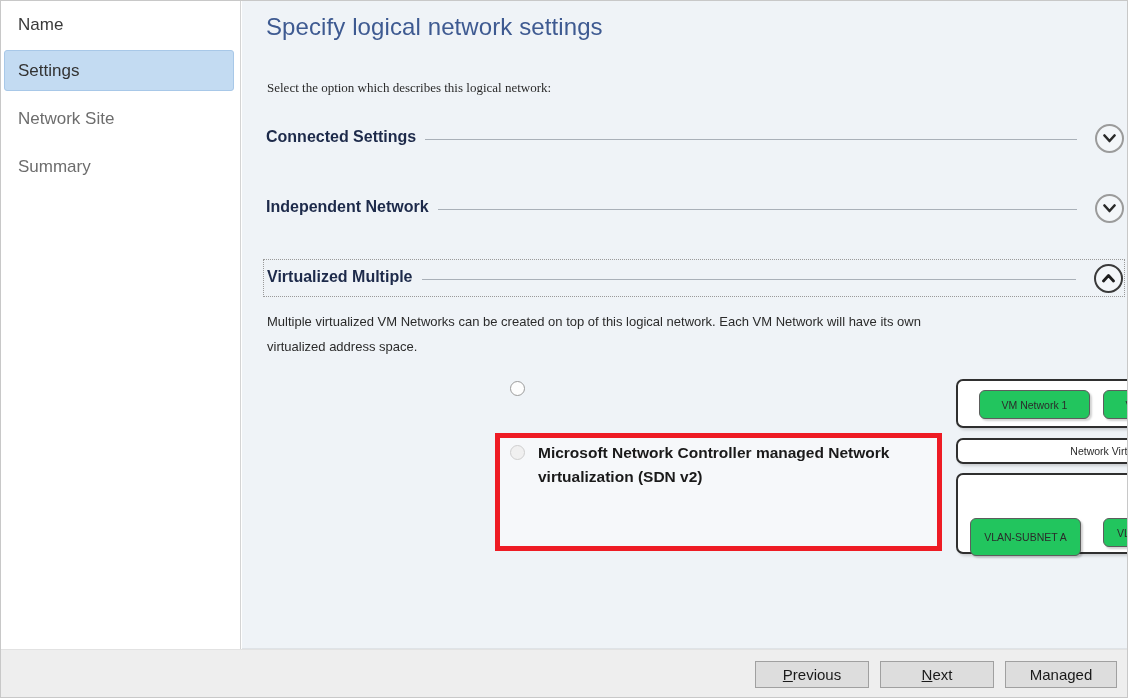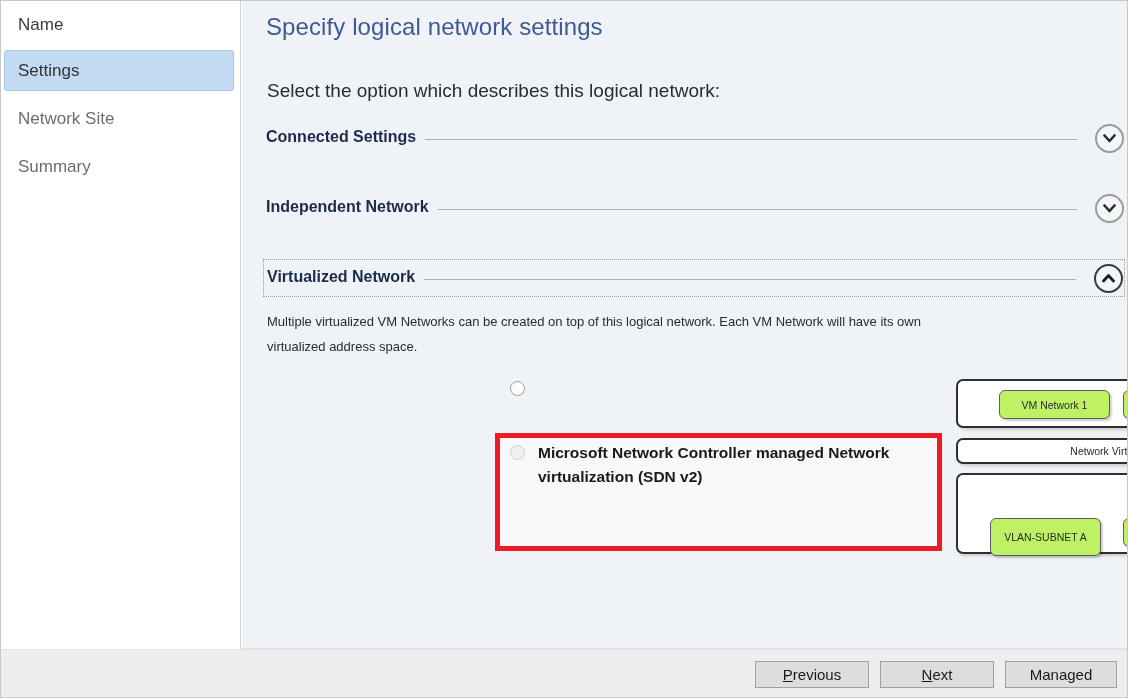--- a/index.html
+++ b/index.html
@@ -71,23 +71,24 @@
     left: 24px; top: 12px;
     font-size: 24px;
     color: #3e5a91;
     letter-spacing: 0.1px;
     white-space: nowrap;
   }
 
   #page-subtitle {
     position: absolute;
     left: 25px; top: 79px;
-    font-size: 19px;
+    font-size: 13px;
     color: #2b2b2b;
     white-space: nowrap;
+    font-family: Liberation Serif, serif;
   }
 
   
   .section {
     position: absolute;
     left: 21px;
     width: 862px;
     height: 38px;
   }
   .section.focused {
@@ -199,29 +200,28 @@
     box-shadow: 2px 2px 3px rgba(0,0,0,0.16);
   }
   #dgm-vm-row  { height: 49px; }
   #dgm-netvirt { height: 26px; margin-top: 10px; display: flex; align-items: center; justify-content: center; }
   #dgm-logical { height: 81px; margin-top: 9px; }
 
   .dgm-chip {
     position: absolute;
     border: 1.5px solid #5d5d5d;
     border-radius: 6px;
-    background: #bef264;
+    background: #22c55e;
     box-shadow: 2px 2px 2px rgba(0,0,0,0.18);
     display: flex;
     align-items: center;
     justify-content: center;
     font-size: 10.5px;
     color: #2b2b2b;
     white-space: nowrap;
-    margin-left: 20px;
   }
   #chip-vm1 { left: 21px;  top: 9px; width: 111px; height: 29px; }
   #chip-vm2 { left: 145px; top: 9px; width: 111px; height: 29px; }
   #chip-vlan-a { left: 12px;  top: 43px; width: 111px; height: 38px; }
   #chip-vlan-b { left: 145px; top: 43px; width: 111px; height: 29px; }
 
   #netvirt-label {
     font-size: 10.5px;
     color: #2b2b2b;
     white-space: nowrap;
@@ -298,21 +298,21 @@
       <div class="section-label">Independent Network</div>
       <div class="section-rule"></div>
       <div class="chevron-btn">
         <svg width="13" height="9" viewBox="0 0 13 9" aria-hidden="true">
           <path d="M1.5 1.5 L6.5 7 L11.5 1.5" fill="none" stroke="#2a2a2a" stroke-width="2.6" stroke-linecap="round" stroke-linejoin="round"></path>
         </svg>
       </div>
     </div>
 
     <div class="section focused" id="section-virtualized">
-      <div class="section-label">Virtualized Network</div>
+      <div class="section-label">Virtualized Multiple</div>
       <div class="section-rule"></div>
       <div class="chevron-btn active">
         <svg width="13" height="9" viewBox="0 0 13 9" aria-hidden="true">
           <path d="M1.5 7 L6.5 1.5 L11.5 7" fill="none" stroke="#1d1d1d" stroke-width="2.8" stroke-linecap="round" stroke-linejoin="round"></path>
         </svg>
       </div>
     </div>
 
     <div id="virt-desc">Multiple virtualized VM Networks can be created on top of this logical network. Each VM Network will have its own virtualized address space.</div>
 

